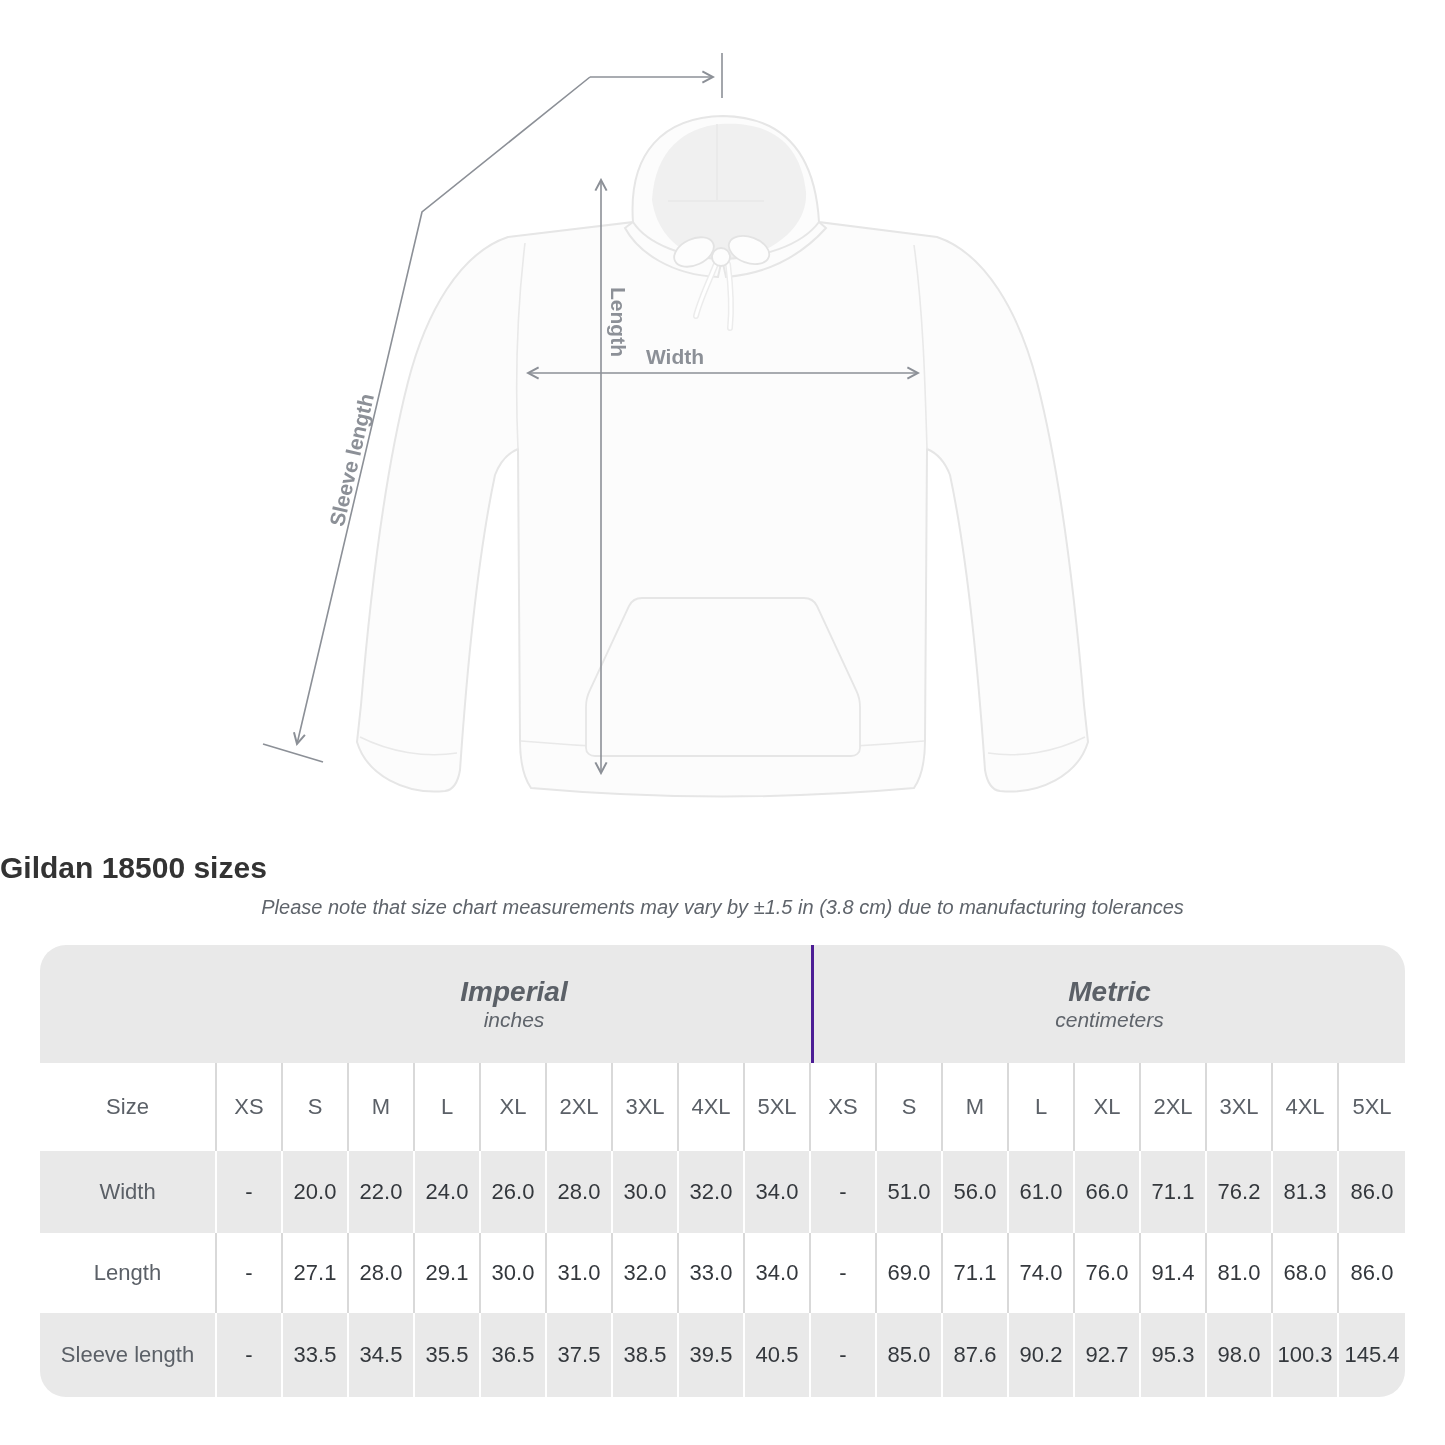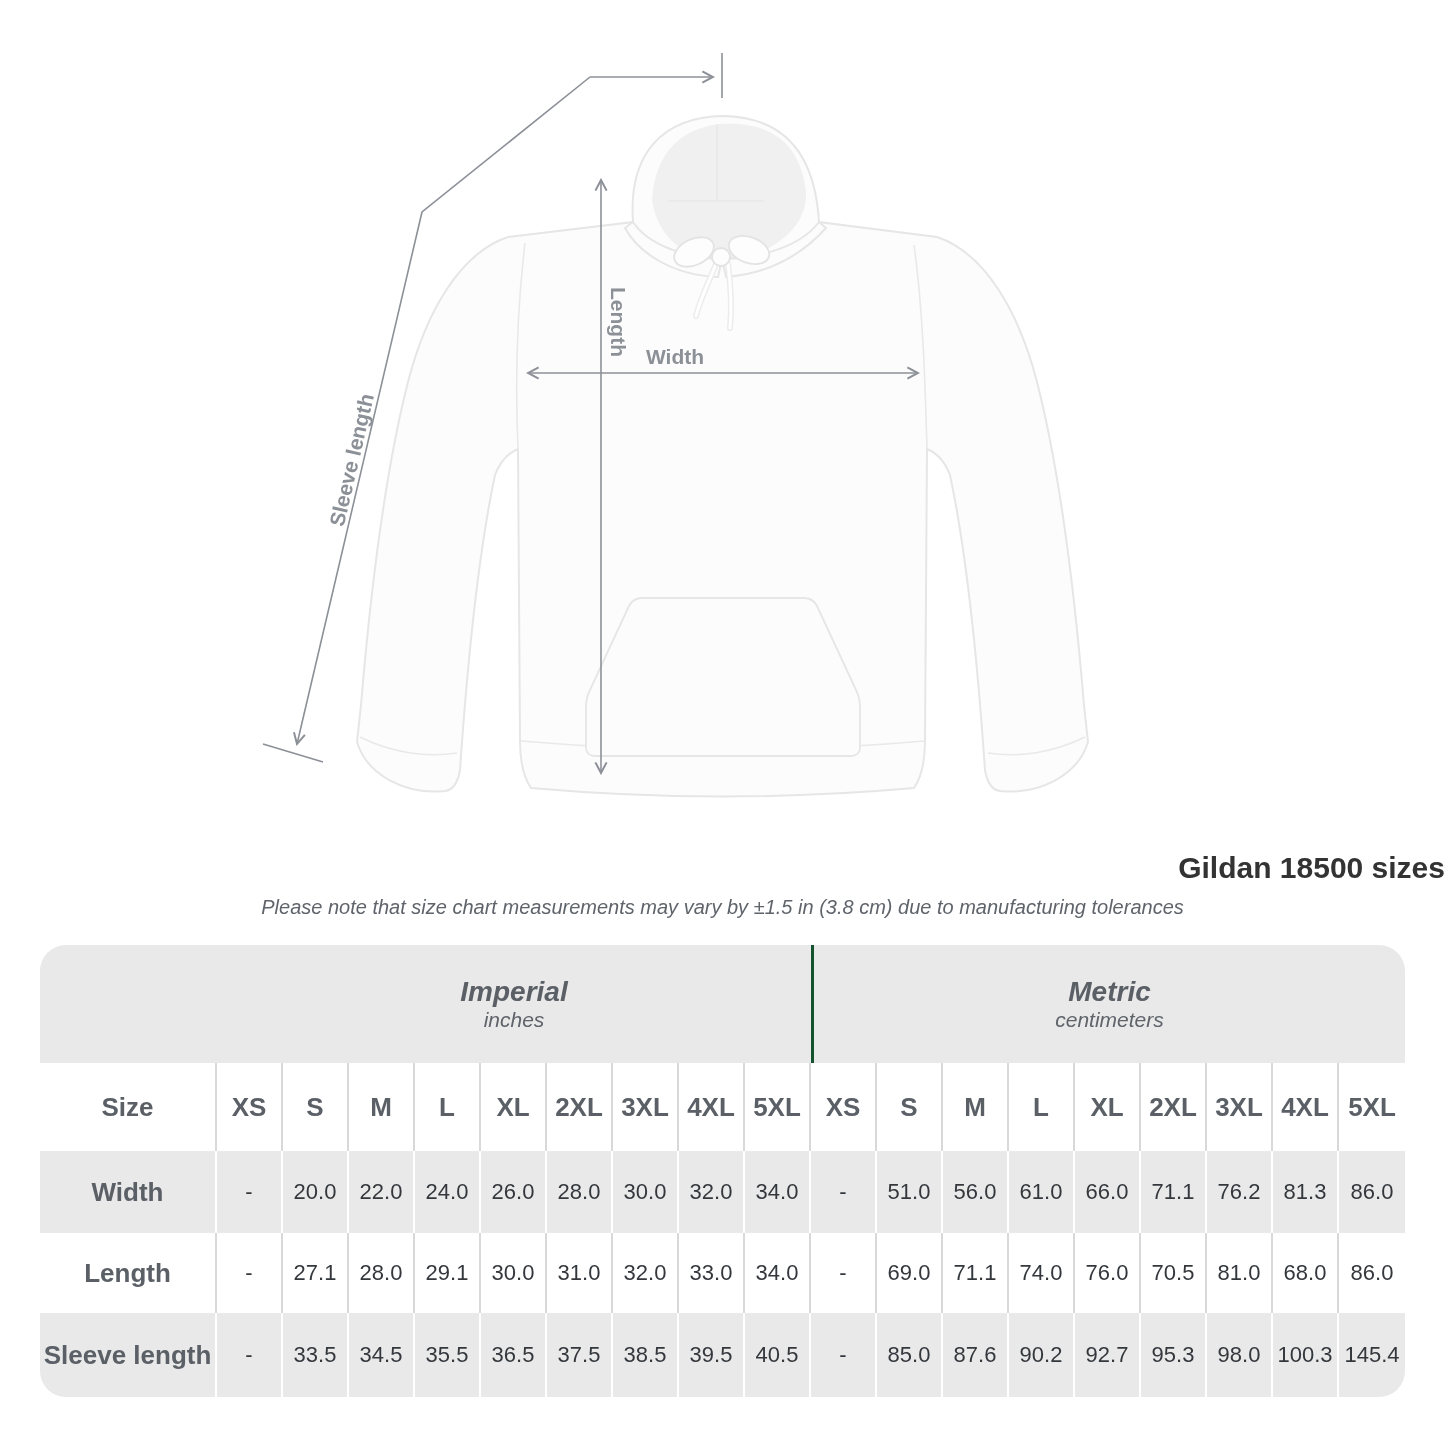--- a/index.html
+++ b/index.html
@@ -27,47 +27,47 @@
   .h-loop{fill:#fdfdfd;stroke:#e3e3e3;stroke-width:1.8;}
   .m-line{fill:none;stroke:var(--annotation);stroke-width:1.6;}
   .mhead{fill:none;stroke:var(--annotation);stroke-width:1.6;}
   .m-label{position:absolute;color:var(--annotation);font-weight:bold;
     font-size:21px;white-space:nowrap;}
   .m-label.rot90{transform:translate(-50%,-50%) rotate(90deg);}
   .m-label.rotSleeve{transform:translate(-50%,-50%) rotate(-77deg);}
   .m-label.center{transform:translate(-50%,-50%);}
 
   
-  .page-title{position:absolute;left:0;top:851px;width:1445px;text-align:right;
+  .page-title{position:absolute;left:0;top:851px;width:1445px;text-align:left;
     font-size:30px;font-weight:bold;color:var(--title-text);}
   .page-subtitle{position:absolute;left:0;top:896px;width:1445px;text-align:center;
     font-size:20px;font-style:italic;color:var(--subtitle-text);}
 
   
   .size-table{position:absolute;left:40px;top:945px;width:1365px;
     border-radius:26px;overflow:hidden;}
   .band{display:flex;height:118px;background:var(--band-gray);}
   .band-spacer{width:177px;}
   .band-section{width:594px;display:flex;flex-direction:column;
     align-items:center;justify-content:center;}
-  .band-section.metric{border-left:3px solid #14532d;}
+  .band-section.metric{border-left:3px solid #4c1d95;}
   .band-title{font-size:28px;font-weight:bold;font-style:italic;color:var(--header-text);}
   .band-sub{font-size:21px;font-style:italic;color:var(--subtitle-text);text-align:center;}
   .trow{display:flex;}
   .trow.header{height:88px;background:var(--row-white);}
   .trow.r-gray{background:var(--band-gray);}
   .trow.r-white{background:var(--row-white);}
   .trow.h82{height:82px;} .trow.h80{height:80px;} .trow.h84{height:84px;}
   .tcell{width:66px;display:flex;align-items:center;justify-content:center;}
   .tlabel{width:177px;}
   .trow.header .tcell,.trow.header .tlabel,
   .trow.r-white .tcell,.trow.r-white .tlabel{border-right:2px solid var(--sep-on-white);}
   .trow.r-gray .tcell,.trow.r-gray .tlabel{border-right:2px solid var(--sep-on-gray);}
   .trow .tcell:last-child{border-right:none !important;}
-  .hdr-txt{font-size:26px;font-weight:bold;color:var(--header-text);}
+  .hdr-txt{font-size:22px;font-weight:normal;color:var(--header-text);}
   .val-txt{font-size:22px;color:var(--value-text);}
 </style>
 </head>
 <body>
 
 <div class="stage">
 
   <div class="diagram">
     <svg width="1445" height="860" viewBox="0 0 1445 860">
       <defs>
@@ -231,21 +231,21 @@
       <div class="tcell val-txt">30.0</div>
       <div class="tcell val-txt">31.0</div>
       <div class="tcell val-txt">32.0</div>
       <div class="tcell val-txt">33.0</div>
       <div class="tcell val-txt">34.0</div>
       <div class="tcell val-txt">-</div>
       <div class="tcell val-txt">69.0</div>
       <div class="tcell val-txt">71.1</div>
       <div class="tcell val-txt">74.0</div>
       <div class="tcell val-txt">76.0</div>
-      <div class="tcell val-txt">70.5</div>
+      <div class="tcell val-txt">91.4</div>
       <div class="tcell val-txt">81.0</div>
       <div class="tcell val-txt">68.0</div>
       <div class="tcell val-txt">86.0</div>
     </div>
 
     <div class="trow r-gray h84">
       <div class="tcell tlabel hdr-txt">Sleeve length</div>
       <div class="tcell val-txt">-</div>
       <div class="tcell val-txt">33.5</div>
       <div class="tcell val-txt">34.5</div>

